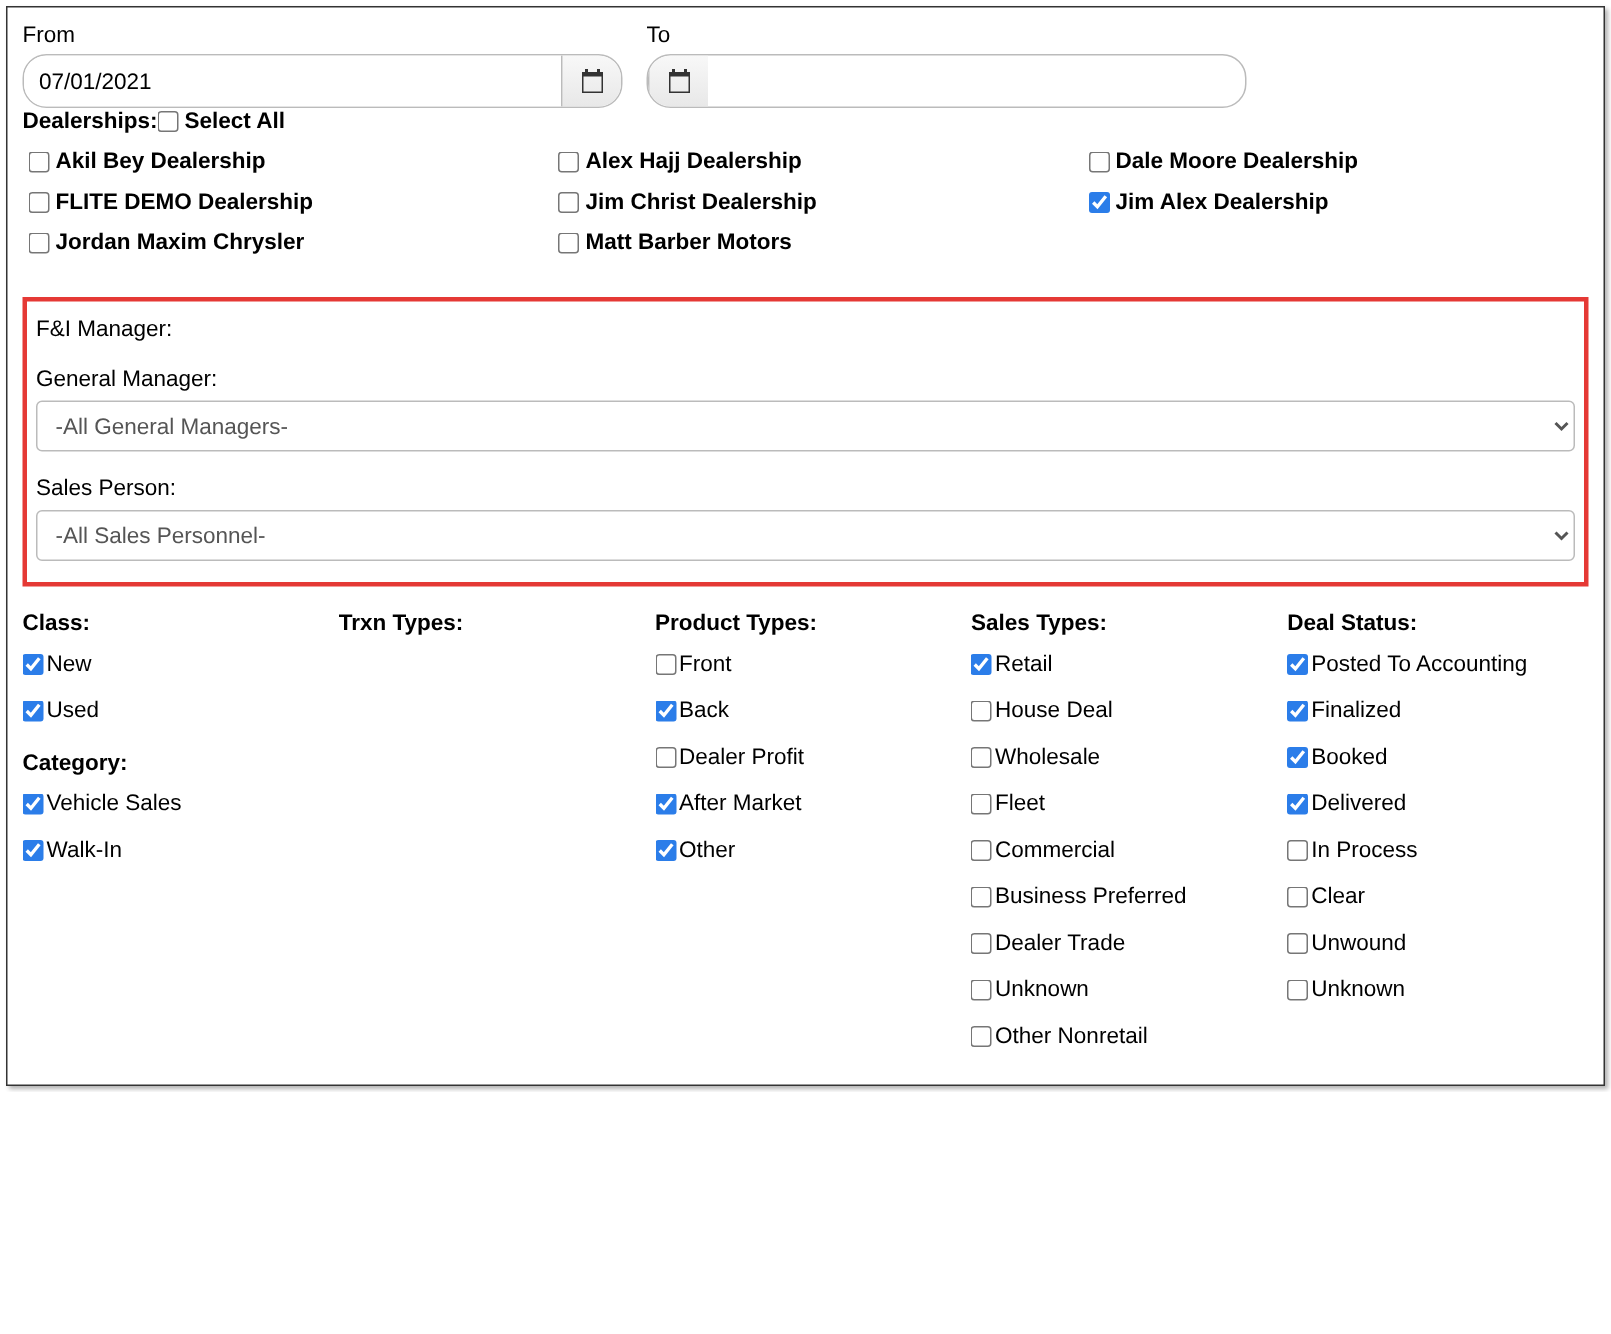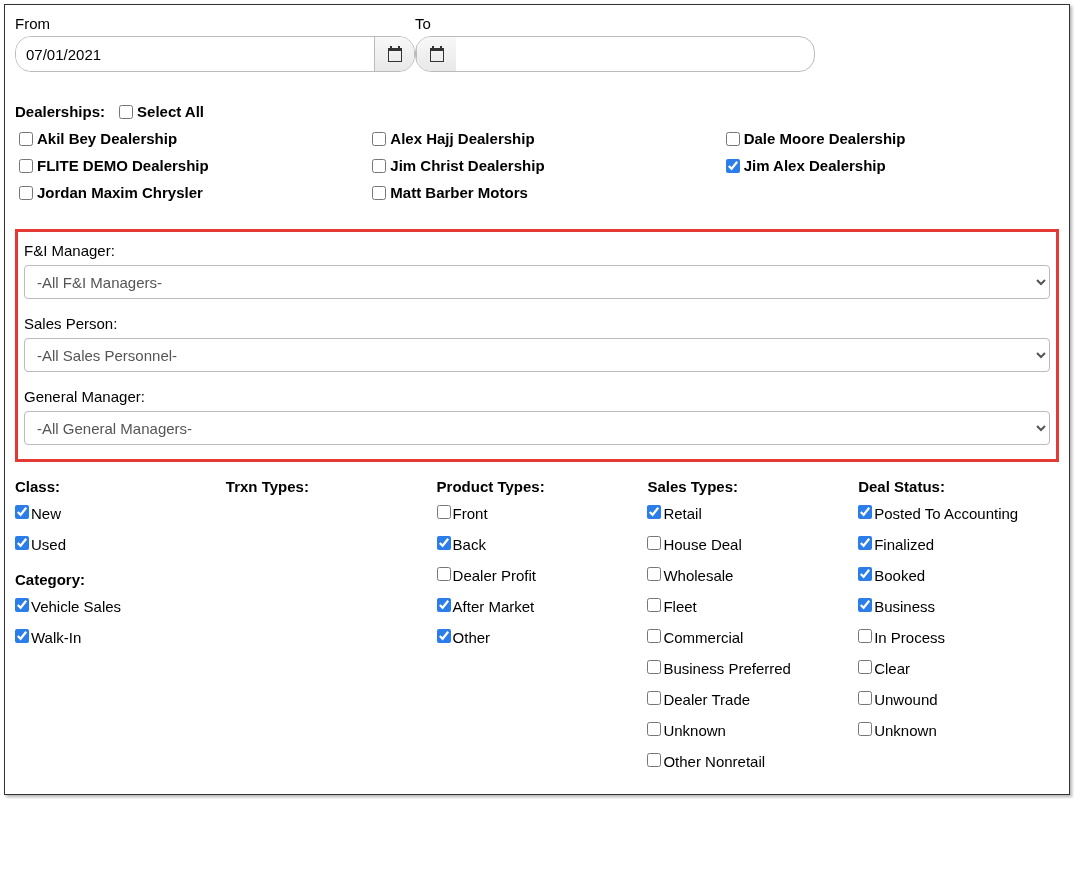--- a/index.html
+++ b/index.html
@@ -11,21 +11,22 @@
   padding: 4px;
 }
 .container {
   width: 1066px;
   border: 1px solid #333;
   padding: 10px;
   box-shadow: 2px 2px 3px rgba(0,0,0,0.3);
 }
 .date-row {
   display: flex;
-  margin-bottom: 31px;
+  gap: 16px;
+  margin-bottom: 0;
 }
 .date-col {
   width: 400px;
 }
 .date-label {
   display: block;
   font-size: 15px;
   margin-bottom: 4px;
 }
 .date-input-wrap {
@@ -56,21 +57,20 @@
   width: 16px;
   height: 16px;
   fill: #333;
 }
 .dealer-row {
   margin-bottom: 12px;
 }
 .dealer-header {
   display: flex;
   align-items: center;
-  gap: 14px;
   margin-bottom: 10px;
 }
 .dealer-header b { font-size: 15px; }
 .check-label {
   display: flex;
   align-items: center;
   gap: 4px;
   font-weight: bold;
   font-size: 15px;
 }
@@ -117,21 +117,21 @@
 .filter-col {
   flex: 1;
 }
 .filter-heading {
   font-weight: bold;
   font-size: 15px;
   margin-bottom: 10px;
 }
 .check-item {
   display: flex;
-  align-items: flex-start;
+  align-items: center;
   gap: 2px;
   font-size: 15px;
   margin-bottom: 14px;
 }
 .check-item input[type="checkbox"] {
   width: 14px;
   height: 14px;
   accent-color: #2b7de9;
 }
 .sub-heading {
@@ -210,36 +210,33 @@
         <label class="check-label">
           <input type="checkbox" style="">
           <span>Matt Barber Motors</span>
         </label>
       </div>
   </div>
 
   <div class="highlight-box">
     <div class="mgr-block">
       <label class="mgr-label">F&amp;I Manager:</label>
+    </div>
+    <div class="mgr-block">
+      <label class="mgr-label">General Manager:</label>
       <select class="mgr-select">
-        <option>-All F&amp;I Managers-</option>
+        <option>-All General Managers-</option>
       </select>
     </div>
     <div class="mgr-block">
       <label class="mgr-label">Sales Person:</label>
       <select class="mgr-select">
         <option>-All Sales Personnel-</option>
       </select>
     </div>
-    <div class="mgr-block">
-      <label class="mgr-label">General Manager:</label>
-      <select class="mgr-select">
-        <option>-All General Managers-</option>
-      </select>
-    </div>
   </div>
 
   <div class="filters-row">
     <div class="filter-col">
       <div class="filter-heading">Class:</div>
       <div id="class-items">
           <label class="check-item">
             <input type="checkbox" checked="" style="">
             <span>New</span>
           </label>
@@ -339,21 +336,21 @@
           <label class="check-item">
             <input type="checkbox" checked="" style="">
             <span>Finalized</span>
           </label>
           <label class="check-item">
             <input type="checkbox" checked="" style="">
             <span>Booked</span>
           </label>
           <label class="check-item">
             <input type="checkbox" checked="" style="">
-            <span>Business</span>
+            <span>Delivered</span>
           </label>
           <label class="check-item">
             <input type="checkbox" style="">
             <span>In Process</span>
           </label>
           <label class="check-item">
             <input type="checkbox" style="">
             <span>Clear</span>
           </label>
           <label class="check-item">

